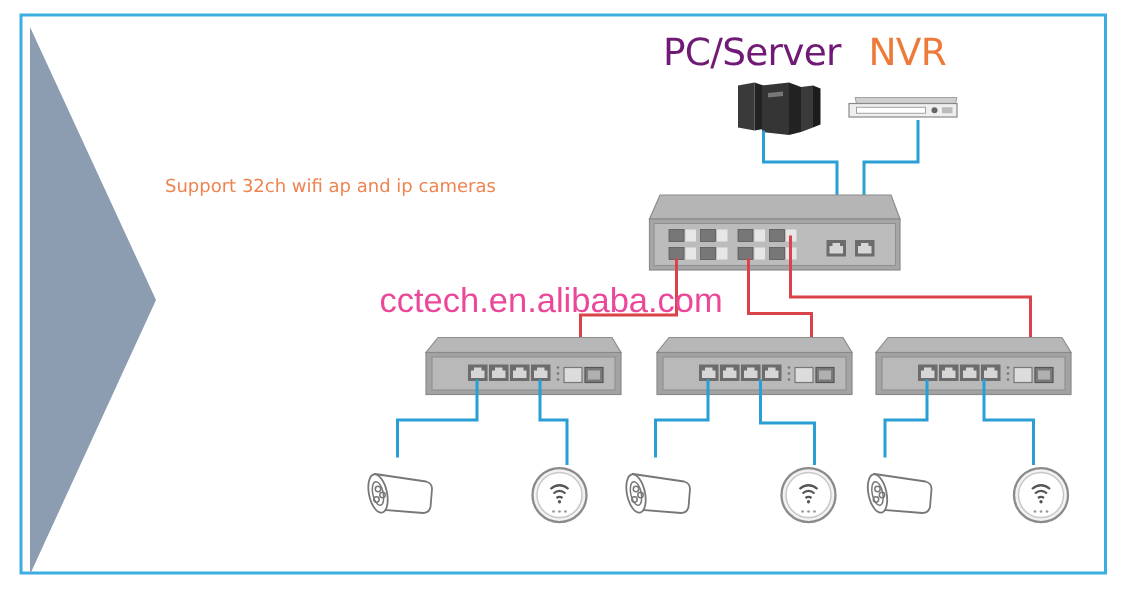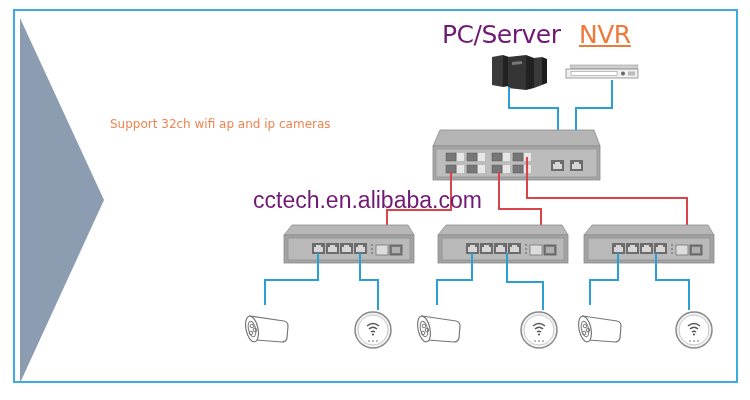--- a/index.html
+++ b/index.html
@@ -1,22 +1,22 @@
 <!DOCTYPE html>
 <html><head>
 <meta charset="utf-8">
 <style>
   html, body { margin: 0; padding: 0; background: #ffffff; }
   body { width: 750px; height: 400px; position: relative; overflow: hidden; font-family: "Liberation Sans", sans-serif; }
   svg { position: absolute; left: 0; top: 0; }
   .lbl { position: absolute; font-family: "DejaVu Sans", sans-serif; white-space: nowrap; }
   #title-pc { left: 442px; top: 20px; font-size: 25px; color: #701a75; letter-spacing: -0.5px; }
-  #title-nvr { left: 579px; top: 20px; font-size: 25px; color: #ee7a3a; letter-spacing: -0.5px; text-decoration: underline; }
+  #title-nvr { left: 579px; top: 20px; font-size: 25px; color: #ee7a3a; letter-spacing: -0.5px; }
   #support { left: 110px; top: 117px; font-size: 12px; color: #ef8450; }
-  #watermark { left: 253px; top: 187px; font-size: 23px; color: #701a75; font-family: "Liberation Sans", sans-serif; }
+  #watermark { left: 253px; top: 187px; font-size: 23px; color: #ec4899; font-family: "Liberation Sans", sans-serif; }
 </style>
 </head>
 <body>
 
 <svg width="750" height="400" viewBox="0 0 750 400">
   <defs>
     <g id="cam">
       <path d="M -18 -14 L 16 -9 Q 20 -8 20 -4 L 19 8 Q 18 12 14 12 L -12 10 Z" fill="#fff" stroke="#777" stroke-width="1.2"></path>
       <ellipse cx="-16" cy="-1" rx="6" ry="13" fill="#fff" stroke="#777" stroke-width="1.2" transform="rotate(-12 -16 -1)"></ellipse>
       <ellipse cx="-16" cy="-1" rx="3.5" ry="8" fill="none" stroke="#777" stroke-width="1" transform="rotate(-12 -16 -1)"></ellipse>

